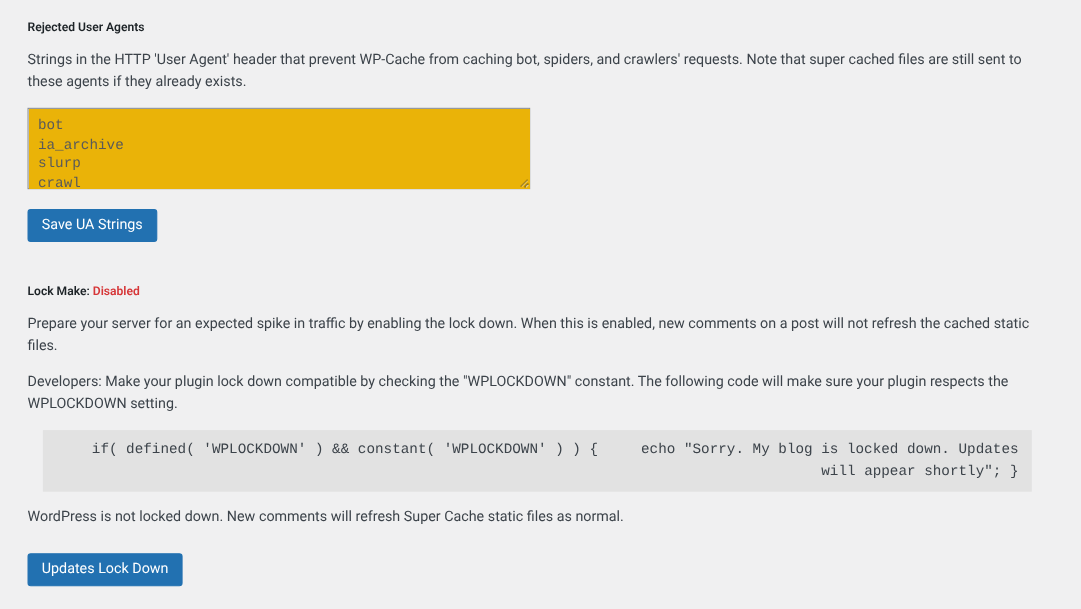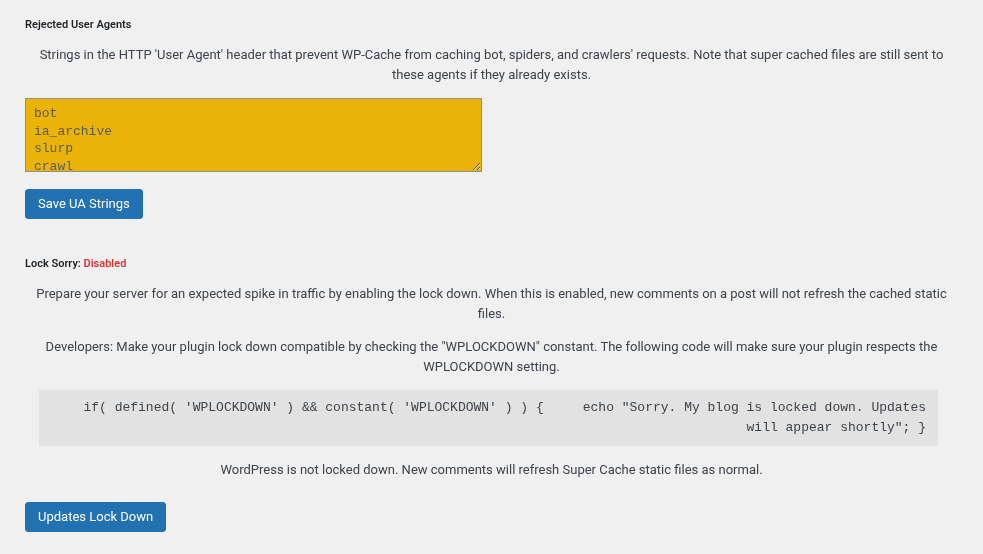--- a/index.html
+++ b/index.html
@@ -19,21 +19,20 @@
       font-size: 11px;
       font-weight: 600;
       color: #1d2327;
       margin-bottom: 14px;
     }
     p {
       font-size: 13px;
       line-height: 1.5;
       color: #3c434a;
       margin-bottom: 14px;
-      text-align: center;
     }
     .textarea-wrapper {
       position: relative;
       width: 457px;
       margin-bottom: 14px;
     }
     textarea {
       width: 457px;
       height: 74px;
       font-family: Consolas, Monaco, "Courier New", monospace;
@@ -98,21 +97,21 @@
 crawl</textarea>
 </div>
 
 <div>
   <button class="button">Save UA Strings</button>
 </div>
 
 <div class="section-gap"></div>
 
 <h3>
-  <span>Lock Sorry: </span><span class="status-disabled">Disabled</span>
+  <span>Lock Make: </span><span class="status-disabled">Disabled</span>
 </h3>
 
 <p>Prepare your server for an expected spike in traffic by enabling the lock down. When this is enabled, new comments on a post will not refresh the cached static files.</p>
 
 <p>Developers: Make your plugin lock down compatible by checking the "WPLOCKDOWN" constant. The following code will make sure your plugin respects the WPLOCKDOWN setting.</p>
 
 <code class="block">if( defined( 'WPLOCKDOWN' ) &amp;&amp; constant( 'WPLOCKDOWN' ) ) {     echo "Sorry. My blog is locked down. Updates will appear shortly"; }</code>
 
 <p>WordPress is not locked down. New comments will refresh Super Cache static files as normal.</p>
 

